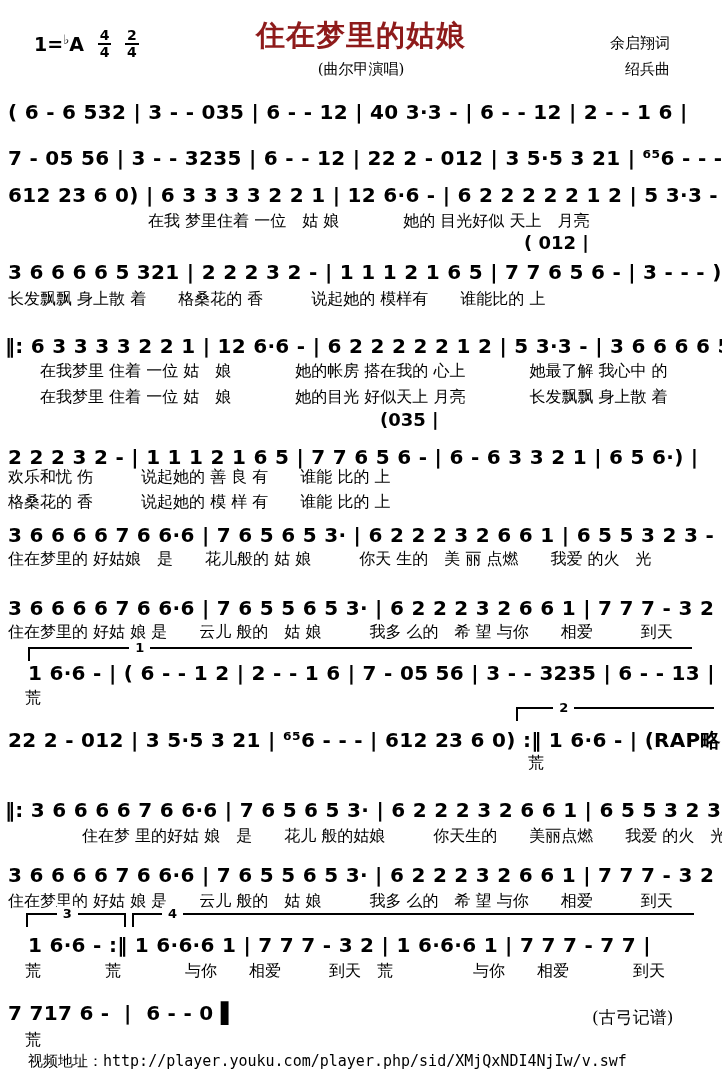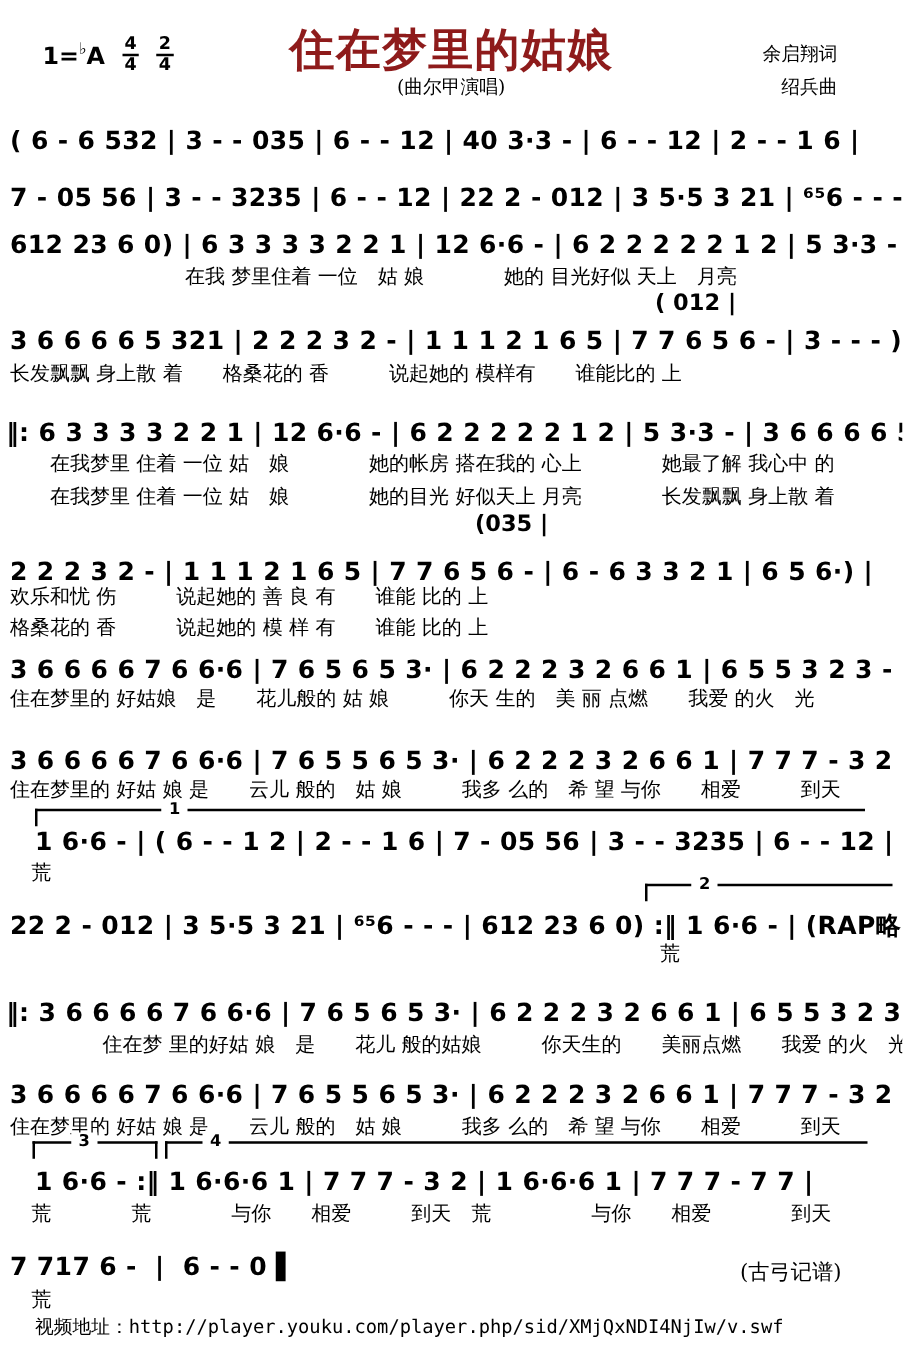--- a/index.html
+++ b/index.html
@@ -6,21 +6,21 @@
   .sheet{position:relative;width:722px;height:1089px;background:#ffffff;color:#000;
          font-family:"DejaVu Sans",sans-serif;overflow:hidden;}
   
   .keysig{position:absolute;left:34px;top:30px;font-weight:bold;font-size:19px;white-space:nowrap;}
   .keysig .flat{font-size:13px;vertical-align:super;}
   .frac{display:inline-block;vertical-align:middle;text-align:center;
         font-size:14px;font-weight:bold;line-height:1.05;margin-left:7px;position:relative;top:-2px;}
   .frac .num{display:block;border-bottom:2px solid #000;padding:0 2px;}
   .frac .den{display:block;padding:0 2px;}
   .title{position:absolute;left:0;right:0;top:16px;text-align:center;
-         font-weight:bold;font-size:36px;letter-spacing:1px;color:#8e1b1b;
+         font-weight:bold;font-size:29px;letter-spacing:1px;color:#8e1b1b;
          font-family:"DejaVu Sans",sans-serif;}
   .subtitle{position:absolute;left:0;right:0;top:60px;text-align:center;
             font-size:15px;font-family:"DejaVu Serif",serif;}
   .credits{position:absolute;right:52px;top:30px;text-align:right;font-size:15px;
            font-family:"DejaVu Serif",serif;line-height:1.75;}
   
   .notation{position:absolute;left:8px;font-weight:bold;font-size:20px;
             white-space:pre;letter-spacing:.3px;font-family:"DejaVu Sans",sans-serif;}
   .lyric{position:absolute;font-size:16px;white-space:pre;
          font-family:"DejaVu Serif",serif;}
@@ -100,21 +100,21 @@
 
   <div class="notation n6">3 6 6 6 6 7 6 6·6 | 7 6 5 6 5 3· | 6 2 2 2 3 2 6 6 1 | 6 5 5 3 2 3 - |</div>
   <div class="lyric ly6">住在梦里的 好姑娘　是　　花儿般的 姑 娘　　　你天 生的　美 丽 点燃　　我爱 的火　光</div>
 
   <div class="notation n7">3 6 6 6 6 7 6 6·6 | 7 6 5 5 6 5 3· | 6 2 2 2 3 2 6 6 1 | 7 7 7 - 3 2 |</div>
   <div class="lyric ly7">住在梦里的 好姑 娘 是　　云儿 般的　姑 娘　　　我多 么的　希 望 与你　　相爱　　　到天</div>
 
   <div class="volta no-right v1">
     <span class="volta-label">1</span>
   </div>
-  <div class="notation n8">1 6·6 - | ( 6 - - 1 2 | 2 - - 1 6 | 7 - 05 56 | 3 - - 3235 | 6 - - 12 |</div>
+  <div class="notation n8">1 6·6 - | ( 6 - - 1 2 | 2 - - 1 6 | 7 - 05 56 | 3 - - 3235 | 6 - - 13 |</div>
   <div class="lyric ly8">荒</div>
 
   <div class="volta no-right v2">
     <span class="volta-label">2</span>
   </div>
   <div class="notation n9">22 2 - 012 | 3 5·5 3 21 | ⁶⁵6 - - - | 612 23 6 0) :‖ 1 6·6 - | (RAP略) |</div>
   <div class="lyric ly9">荒</div>
 
   <div class="notation n10">‖: 3 6 6 6 6 7 6 6·6 | 7 6 5 6 5 3· | 6 2 2 2 3 2 6 6 1 | 6 5 5 3 2 3 - |</div>
   <div class="lyric ly10">住在梦 里的好姑 娘　是　　花儿 般的姑娘　　　你天生的　　美丽点燃　　我爱 的火　光</div>

